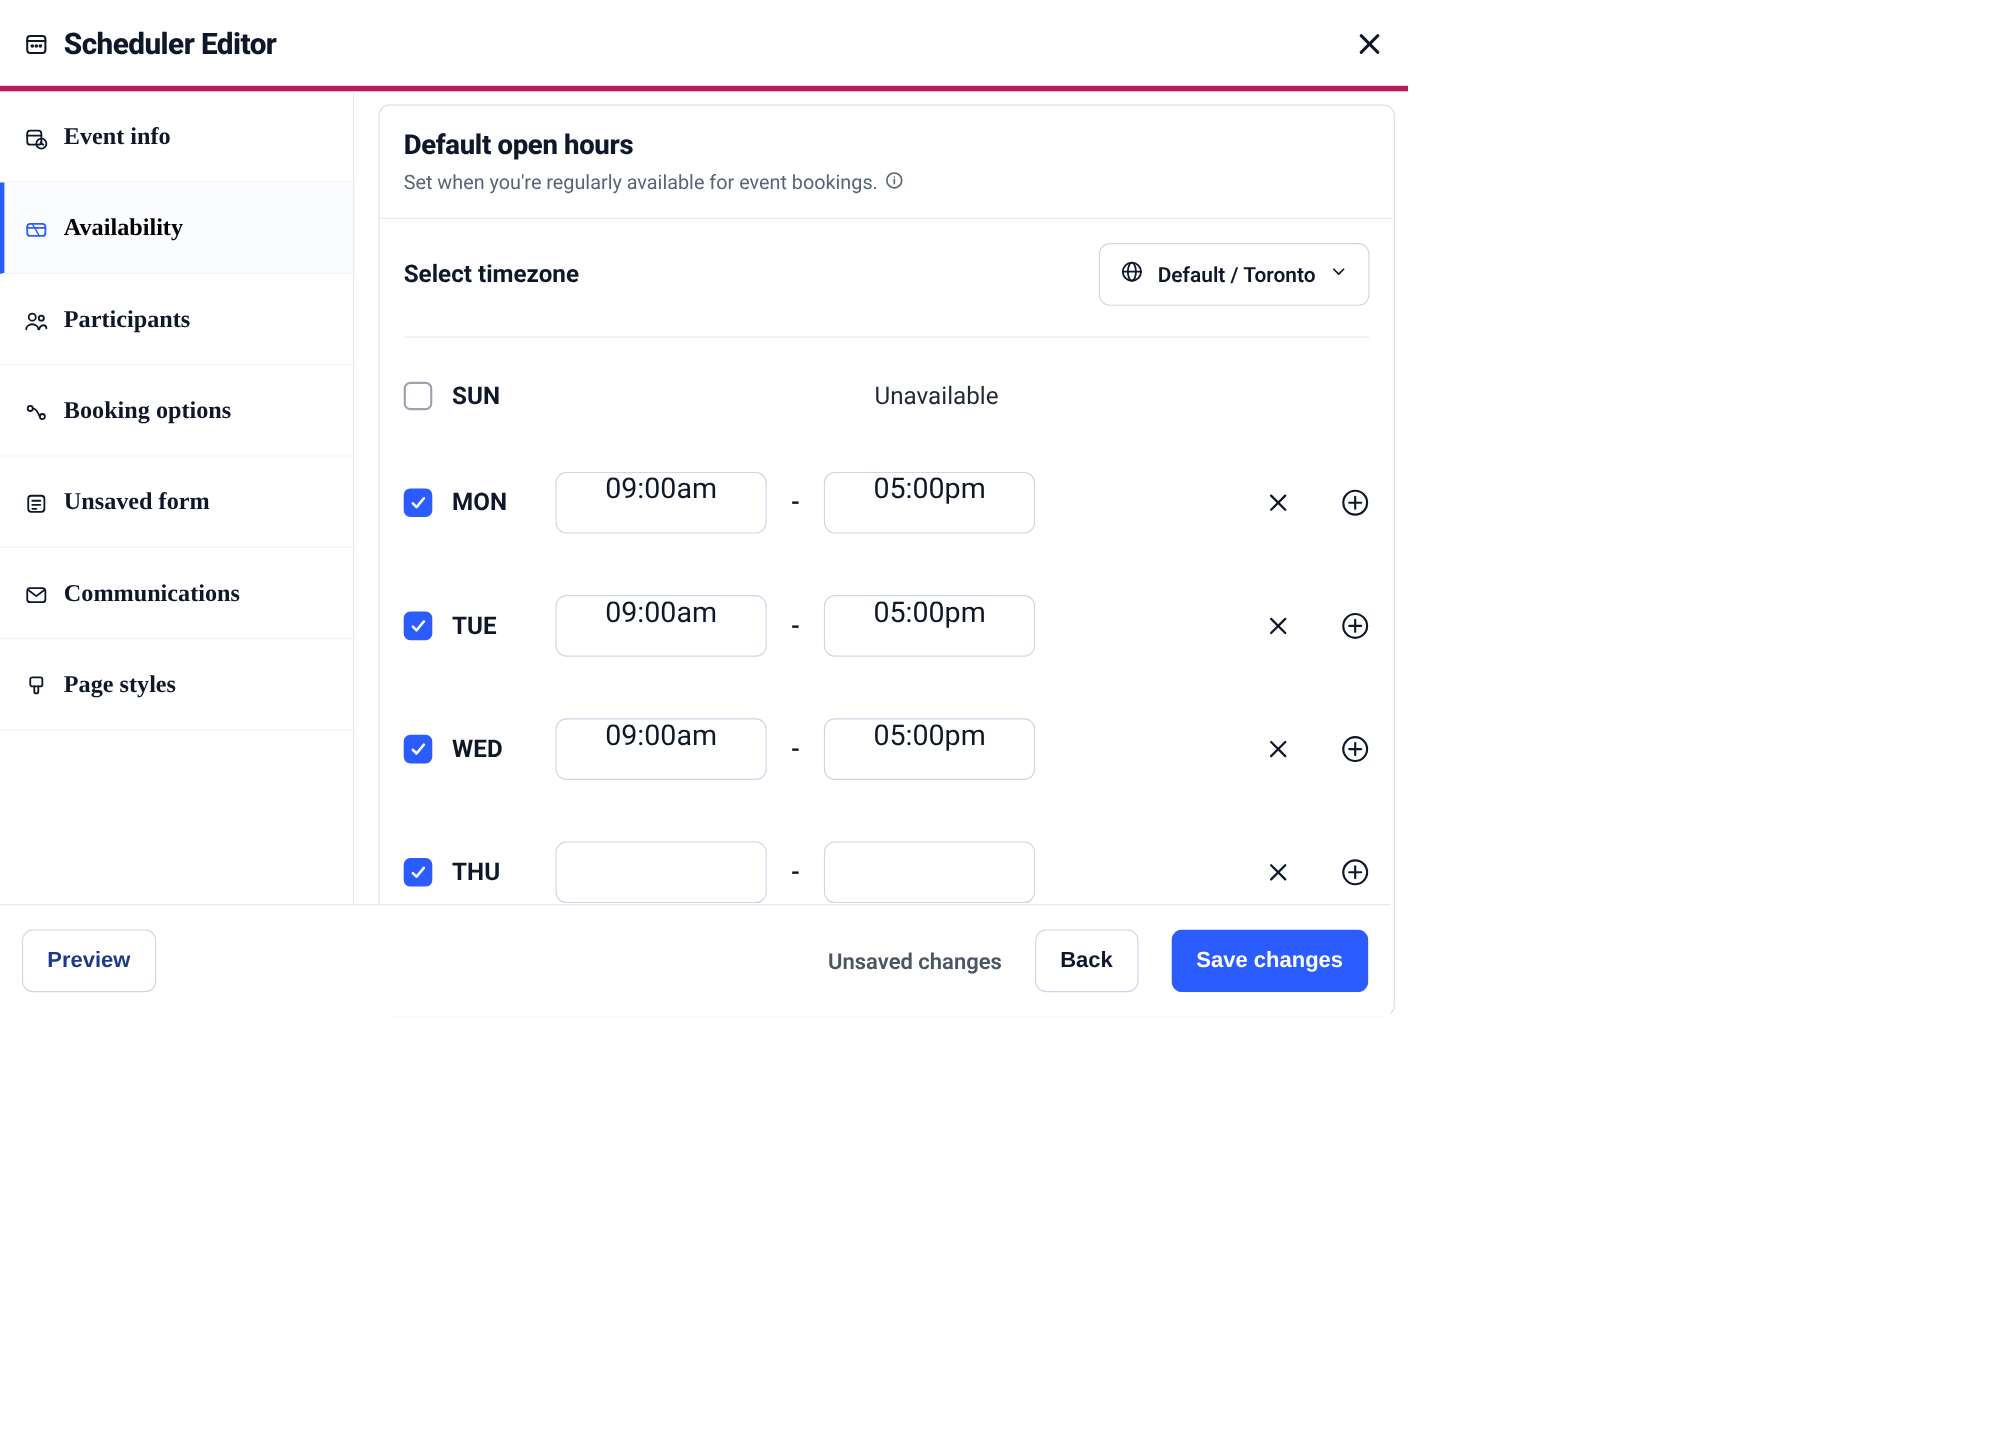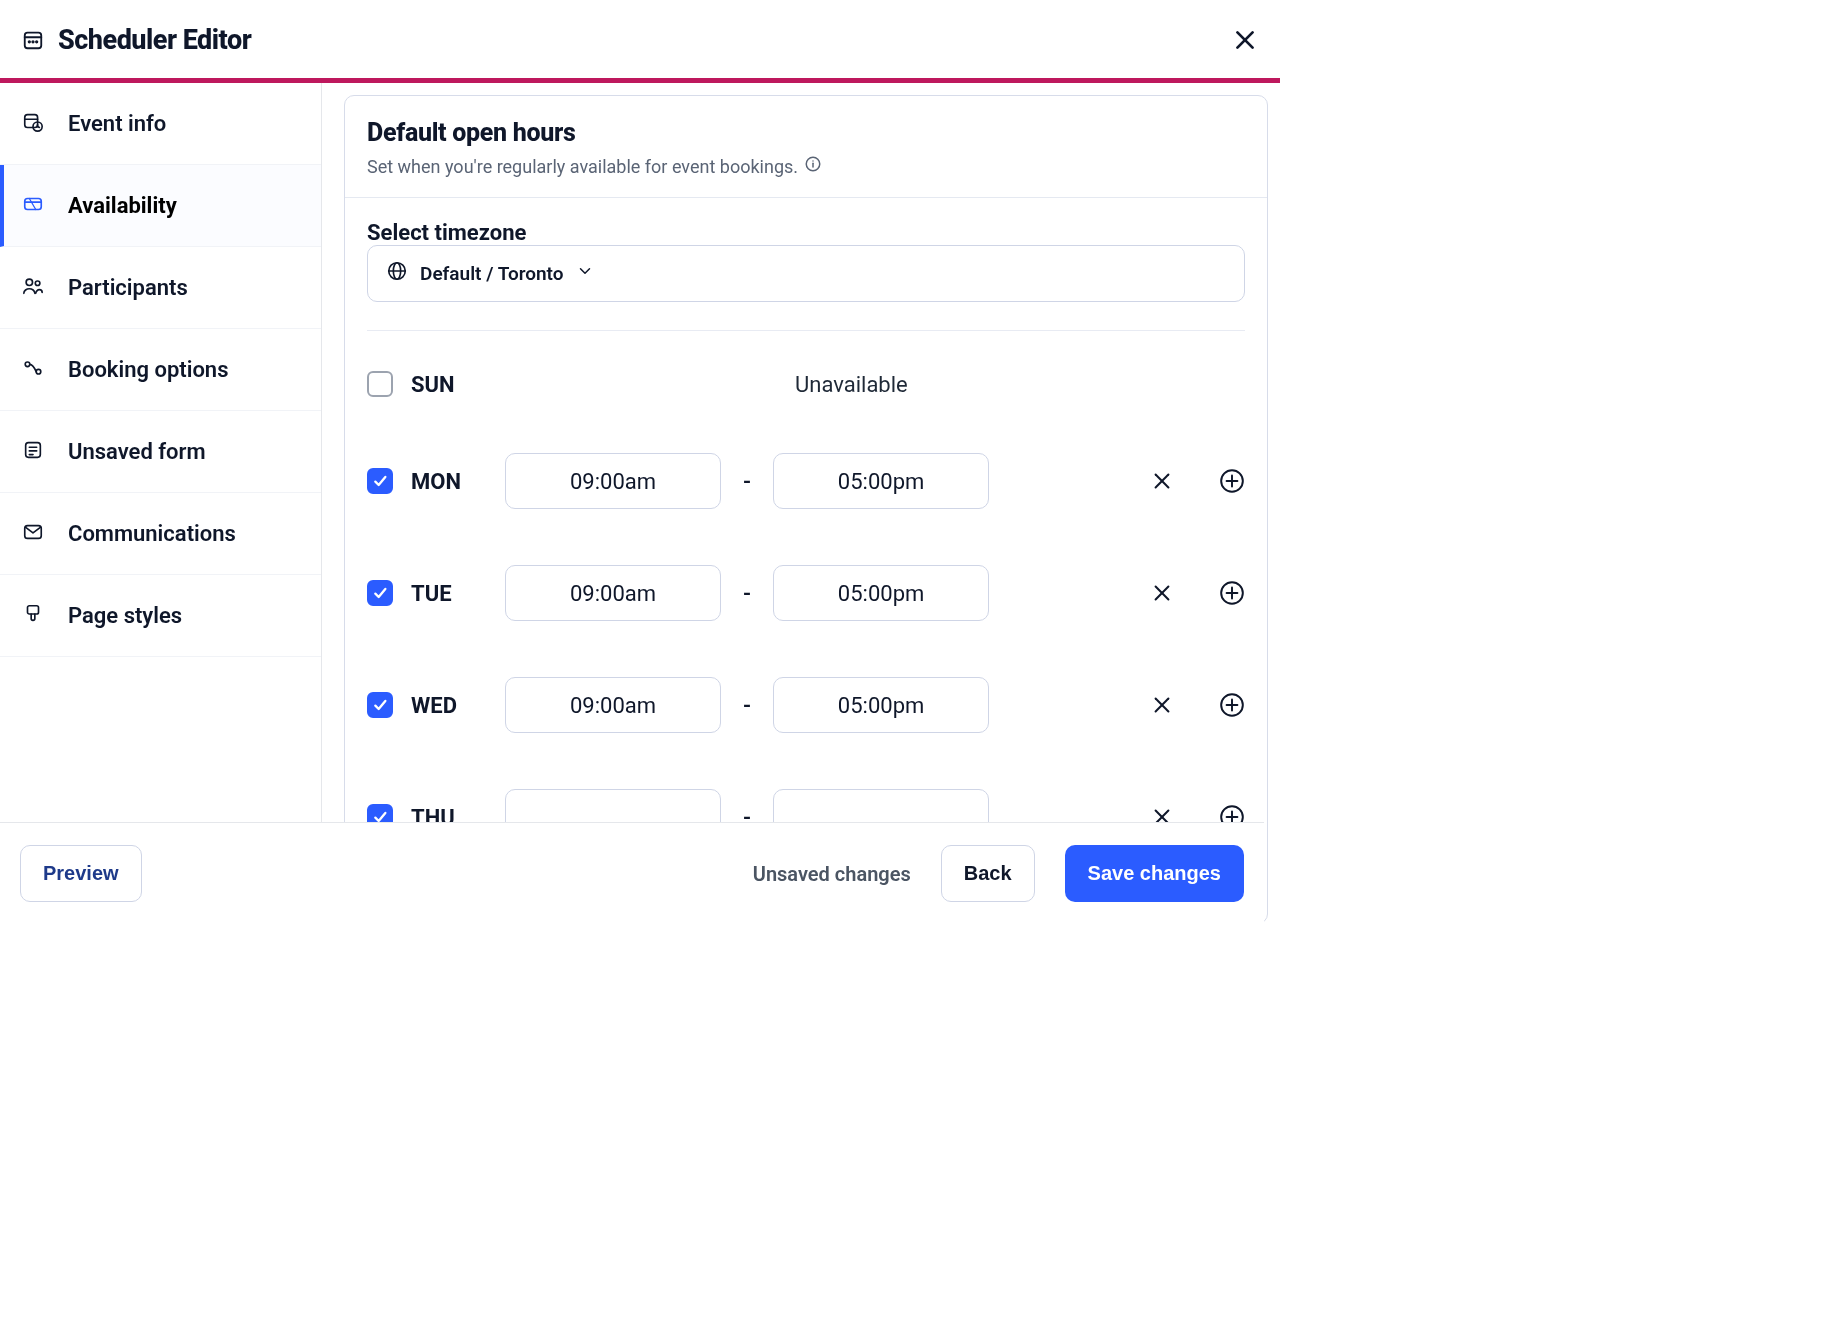--- a/index.html
+++ b/index.html
@@ -49,28 +49,29 @@
   }
   
   .sidebar {
     width: 322px;
     border-right: 1px solid #e5e7eb;
     padding-top: 0;
     overflow: hidden;
   }
   .nav-item {
     display: flex;
-    align-items: flex-start;
-    gap: 24px;
+    align-items: flex-end;
+    gap: 14px;
     padding: 28px 22px;
     font-size: 22px;
     font-weight: 600;
     color: #0f172a;
     border-bottom: 1px solid #f1f3f7;
     cursor: pointer;
+    font-family: Liberation Serif, serif;
   }
   .nav-item:first-child {
     border-top: none;
   }
   .nav-item.active {
     color: #000000;
     background: #fbfcff;
     border-left: 4px solid #2b5cff;
     padding-left: 18px;
     font-weight: 700;
@@ -114,24 +115,24 @@
     align-items: center;
     gap: 6px;
   }
   .card-body {
     padding: 22px 22px 0 22px;
     flex: 1;
     overflow: hidden;
   }
   .tz-row {
     display: flex;
+    align-items: center;
     justify-content: space-between;
     padding-bottom: 28px;
     border-bottom: 1px solid #e8ebf3;
-    flex-direction: column;
   }
   .tz-label {
     font-size: 22px;
     font-weight: 700;
   }
   .tz-select {
     display: flex;
     align-items: center;
     gap: 12px;
     border: 1px solid #cfd5e6;
@@ -176,28 +177,28 @@
     color: #1f2937;
     margin-left: 300px;
   }
   .time-group {
     display: flex;
     align-items: center;
     gap: 22px;
     margin-left: 10px;
   }
   .time-input {
-    width: 216px;
+    width: 192px;
     height: 56px;
     border: 1px solid #cfd5e6;
     border-radius: 10px;
     display: flex;
-    align-items: center;
+    align-items: flex-start;
     justify-content: center;
-    font-size: 22px;
+    font-size: 26px;
     cursor: pointer;
   }
   .dash {
     font-size: 22px;
     font-weight: 600;
   }
   .row-actions {
     margin-left: auto;
     display: flex;
     align-items: center;

